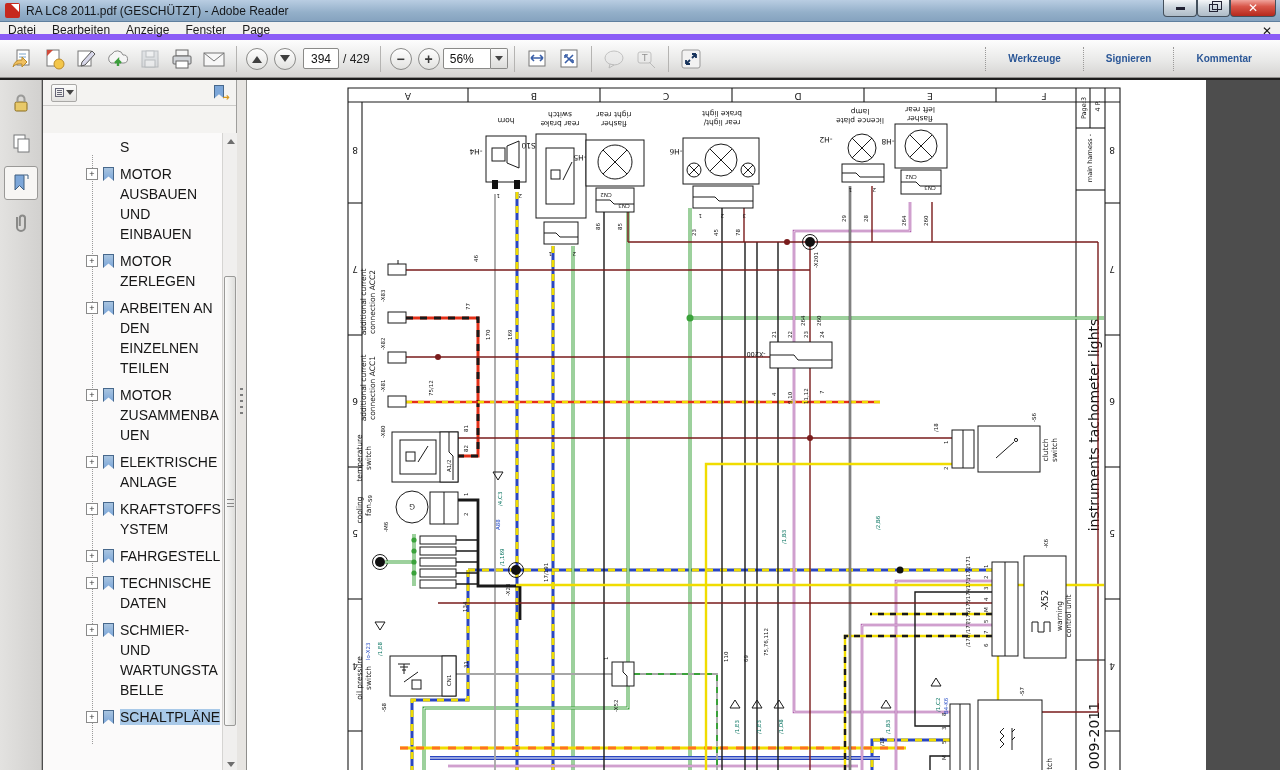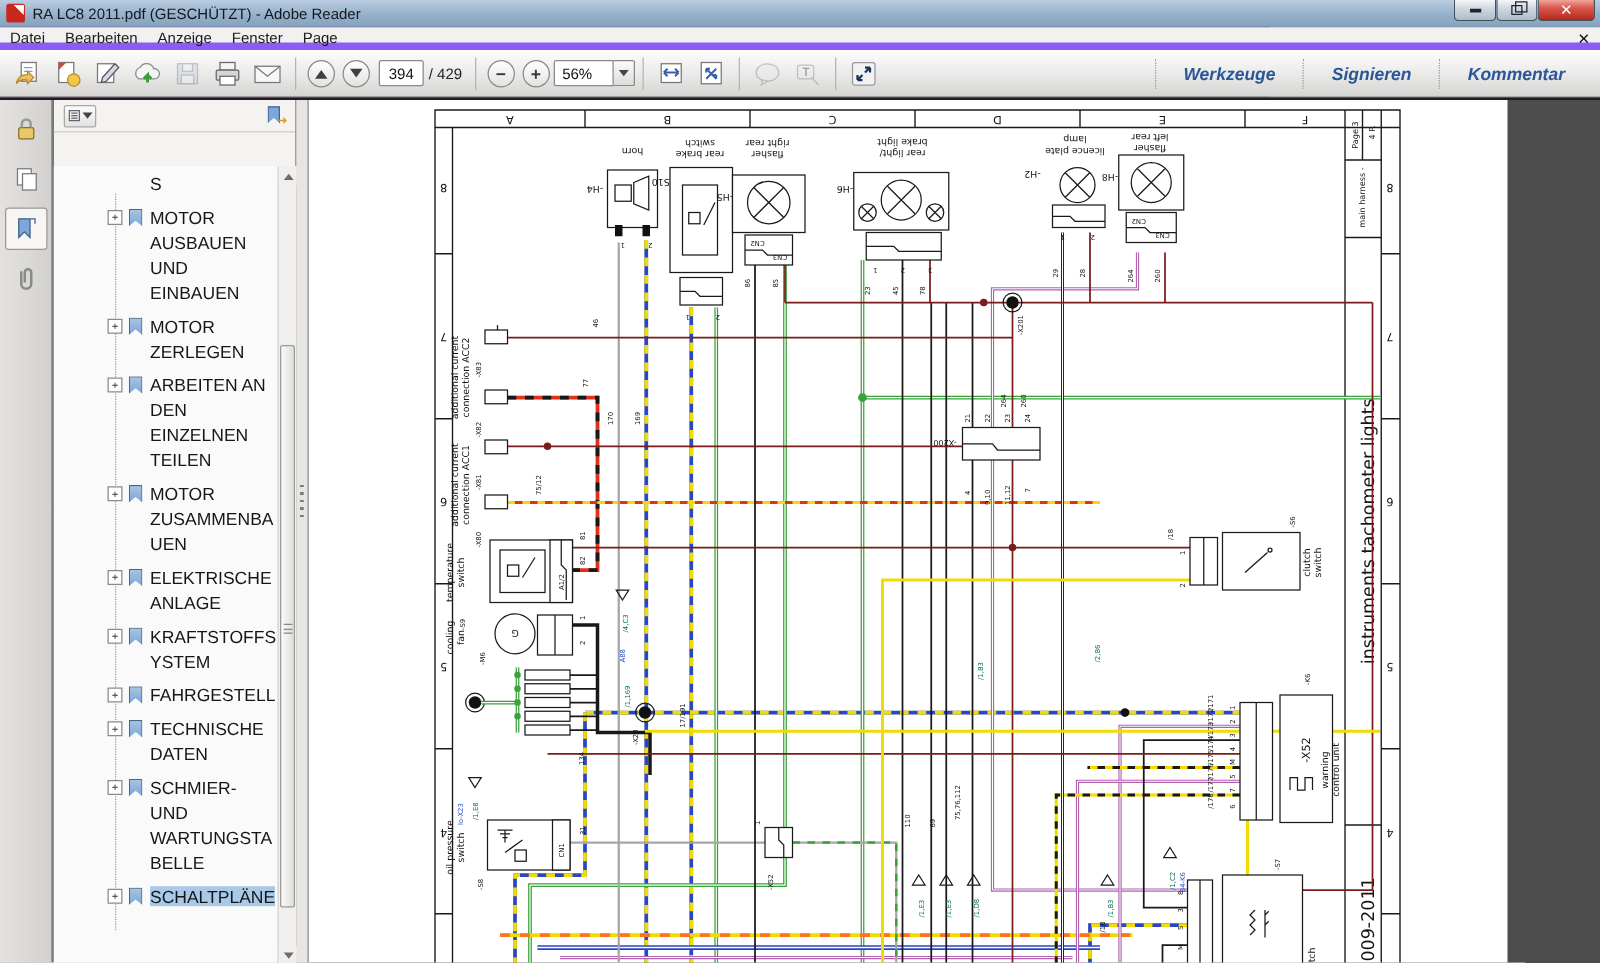--- a/index.html
+++ b/index.html
@@ -1,17 +1,17 @@
 <!DOCTYPE html>
 <html><head>
 <meta charset="utf-8">
 <style>
   * { margin:0; padding:0; box-sizing:border-box; }
   html,body { width:1280px; height:770px; overflow:hidden; font-family:"Liberation Sans","DejaVu Sans",sans-serif; }
-  .app { position:relative; width:1016px; height:770px; background:#f0abfc; }
+  .app { position:relative; width:1016px; height:770px; background:#fef9c3; }
 
   
   .titlebar { position:absolute; left:0; top:0; width:1280px; height:22px;
     background:linear-gradient(#b9cde2,#93afc9 60%,#86a3bf); border-bottom:1px solid #5f7f9e;
     display:flex; align-items:center; padding-left:5px; }
   .appicon { width:15px; height:15px; background:#c6281e; border-radius:2px; position:relative; flex:0 0 15px; }
   .appicon::after { content:""; position:absolute; right:1px; top:1px; border:4px solid #fff;
     border-left-color:transparent; border-bottom-color:transparent; }
   .titletext { font-size:12px; color:#15181c; margin-left:6px; white-space:nowrap; }
   .winbtns { position:absolute; right:4px; top:0; display:flex; }
@@ -43,21 +43,21 @@
   .tri-dn { width:0; height:0; border:5px solid transparent; border-top:7px solid #3f3f3f; margin-bottom:-4px; }
   .page-box { width:36px; height:21px; background:#fff; border:1px solid #8a8a88; border-radius:2px;
     font-size:12px; color:#111; display:flex; align-items:center; justify-content:center; margin:0 4px; }
   .page-total { font-size:12px; color:#222; margin-right:4px; white-space:nowrap; }
   .zoom-box { width:48px; height:21px; background:#fff; border:1px solid #8a8a88; border-radius:2px 0 0 2px;
     font-size:12px; color:#111; display:flex; align-items:center; padding-left:6px; }
   .zoom-drop { width:17px; height:21px; border:1px solid #8a8a88; border-left:none; border-radius:0 2px 2px 0;
     background:linear-gradient(#fbfbfb,#dcdcda); display:flex; align-items:center; justify-content:center; }
   .drop-arrow { width:0; height:0; border:4px solid transparent; border-top:5px solid #444; margin-bottom:-4px; }
   .tb-right { margin-left:auto; display:flex; align-items:center; height:100%; }
-  .tb-text-btn { font-size:14px; font-weight:bold; color:#2b5797; padding:0 22px; height:26px; display:flex; align-items:center;font-style:italic; }
+  .tb-text-btn { font-size:10px; font-weight:bold; color:#2b5797; padding:0 22px; height:26px; display:flex; align-items:center; }
   .dotted-sep { width:1px; height:24px; border-left:1px dotted #9a9998; }
   .dim { opacity:.45; }
 
   
   .content { position:absolute; left:0; top:78px; width:1280px; height:692px; border-top:2px solid #1d1d1d; background:#4d4d4d; }
 
   
   .iconstrip { position:absolute; left:0; top:0; width:42px; height:692px; background:linear-gradient(90deg,#e3e2e0,#d2d1cf); border-right:1px solid #a8a7a5; }
   .strip-btn { width:34px; height:34px; margin:6px auto 2px; display:flex; align-items:center; justify-content:center; border-radius:3px; }
   .strip-btn.sel { background:#f7f6f4; border:1px solid #9a9997; }

